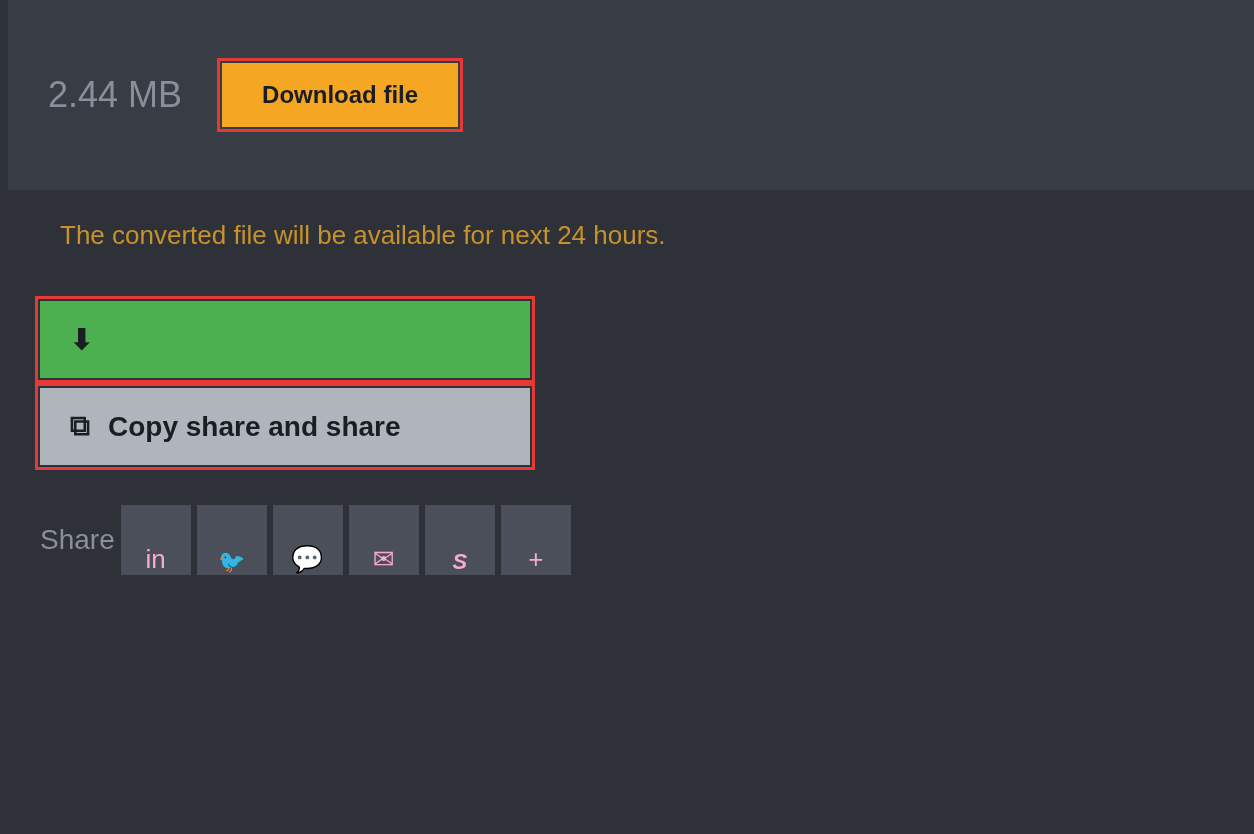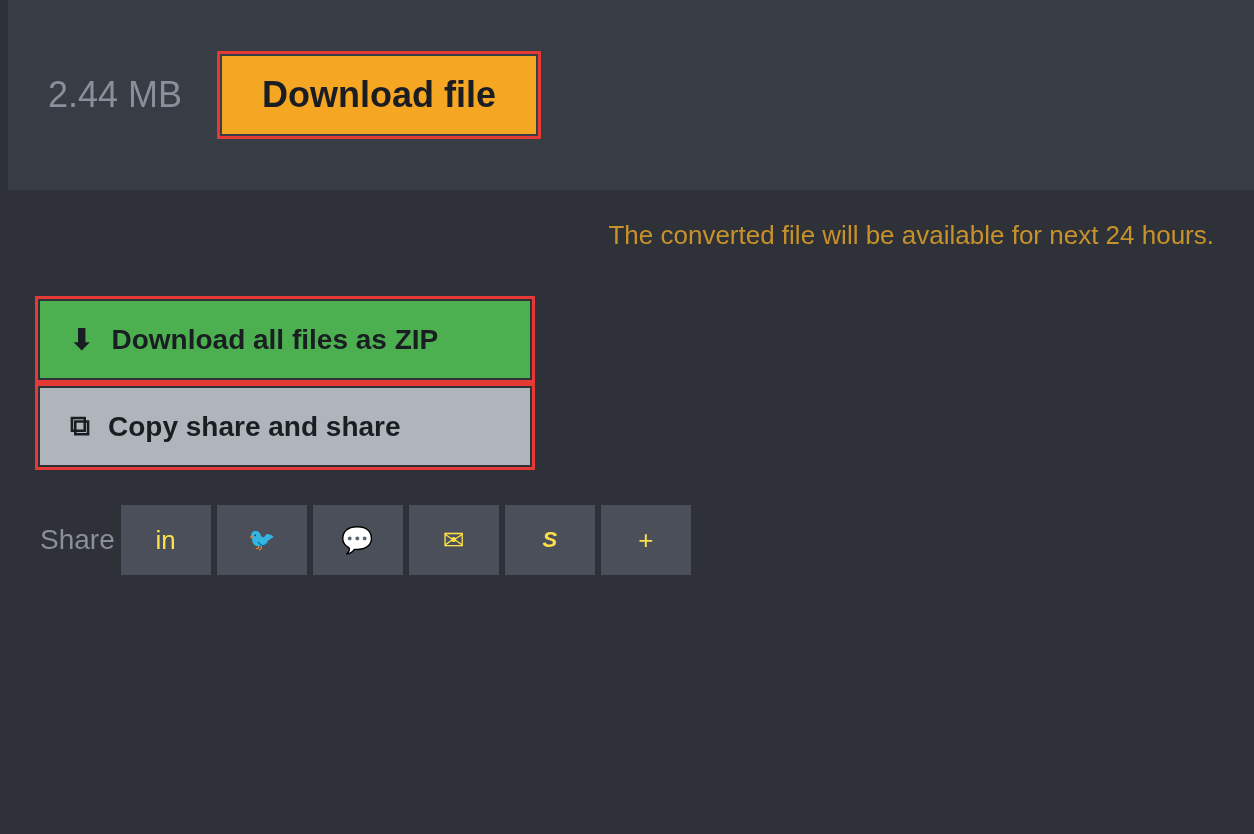--- a/index.html
+++ b/index.html
@@ -25,33 +25,33 @@
 
     .file-size {
       color: #8a8f99;
       font-size: 36px;
       font-weight: 400;
     }
 
     .download-file-btn {
       background-color: #f5a623;
       color: #1a1d22;
-      font-size: 36px;
+      font-size: 24px;
       font-weight: 700;
       padding: 18px 40px;
       border: none;
       cursor: pointer;
       outline: 3px solid #e53935;
       outline-offset: 2px;
     }
 
     .notice-section {
       width: 100%;
-      padding: 30px 40px;
-      text-align: right;
+      padding: 30px 60px;
+      text-align: left;
     }
 
     .notice-text {
       color: #c8922a;
       font-size: 26px;
     }
 
     .actions-section {
       width: 100%;
       padding: 20px 40px;
@@ -101,27 +101,27 @@
     }
 
     .share-label {
       color: #8a8f99;
       font-size: 28px;
       font-weight: 400;
     }
 
     .share-icon-btn {
       background-color: #4a4f5a;
-      color: #fde047;
-      width: 90px;
+      color: #f9a8d4;
+      width: 70px;
       height: 70px;
       border: none;
       cursor: pointer;
       display: flex;
-      align-items: center;
+      align-items: flex-end;
       justify-content: center;
       font-size: 26px;
     }
 
     .download-icon {
       display: inline-block;
       font-size: 28px;
     }
 
     .copy-icon {
@@ -137,21 +137,20 @@
   <button class="download-file-btn">Download file</button>
 </div>
 
 <div class="notice-section">
   <span class="notice-text">The converted file will be available for next 24 hours.</span>
 </div>
 
 <div class="actions-section">
   <button class="download-zip-btn">
     <span class="download-icon">⬇</span>
-    <span>Download all files as ZIP</span>
   </button>
 
   <button class="copy-link-btn">
     <span class="copy-icon">⧉</span>
     <span>Copy share and share</span>
   </button>
 </div>
 
 <div class="share-section">
   <span class="share-label">Share</span>

